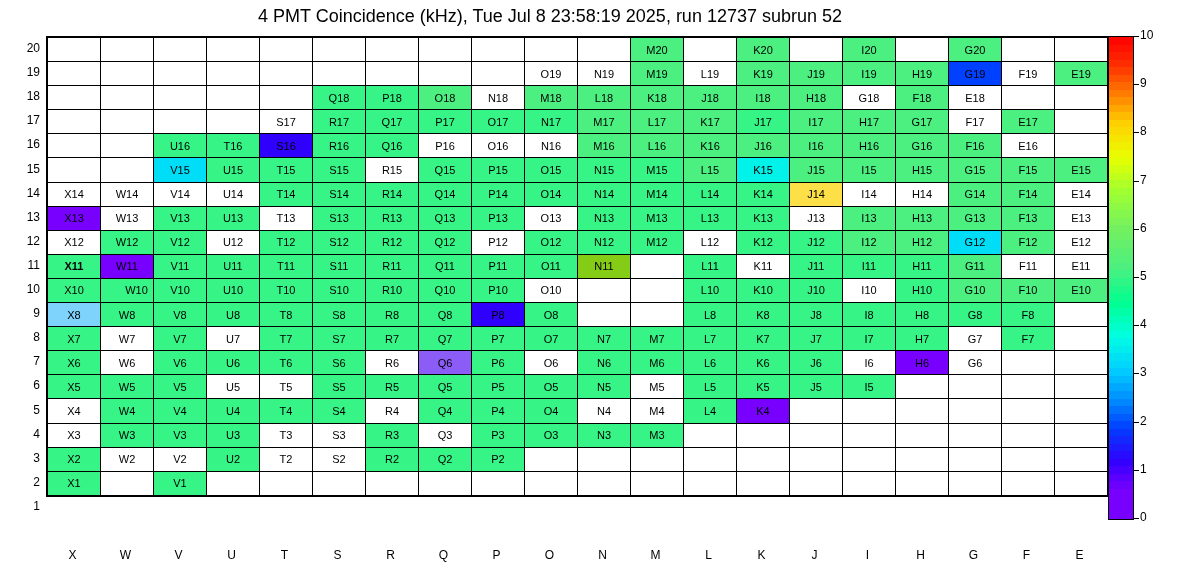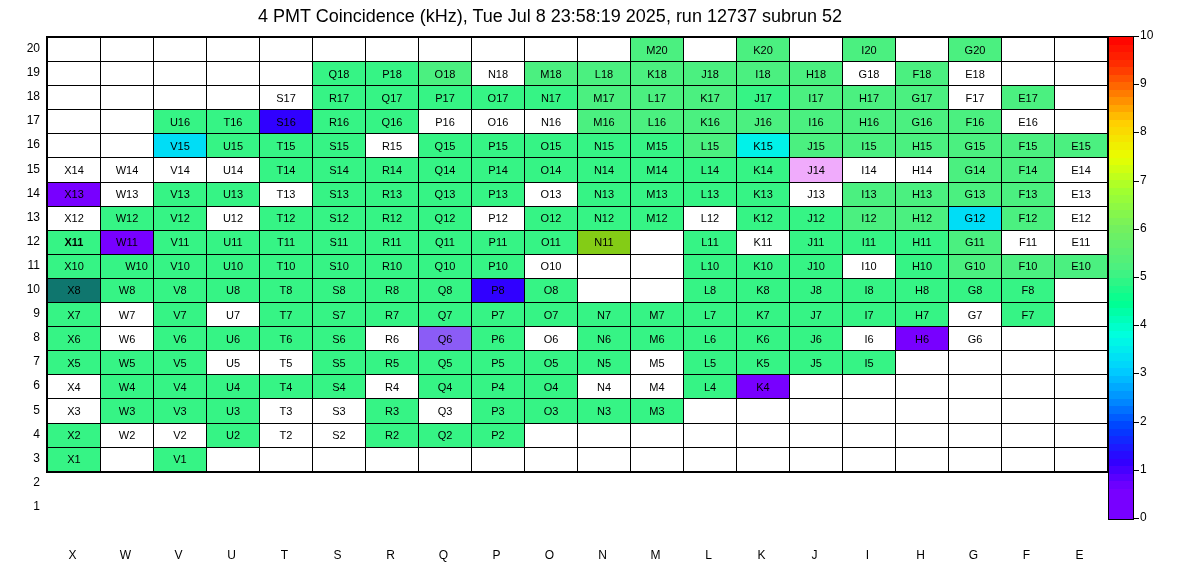--- a/index.html
+++ b/index.html
@@ -80,20 +80,42 @@
             <td style="background: rgb(255, 255, 255); border: 1px solid rgb(0, 0, 0);"></td>
             <td style="background: rgb(75, 240, 128);">M20</td>
             <td style="background: rgb(255, 255, 255); border: 1px solid rgb(0, 0, 0);"></td>
             <td style="background: rgb(75, 240, 128);">K20</td>
             <td style="background: rgb(255, 255, 255); border: 1px solid rgb(0, 0, 0);"></td>
             <td style="background: rgb(75, 240, 128);">I20</td>
             <td style="background: rgb(255, 255, 255); border: 1px solid rgb(0, 0, 0);"></td>
             <td style="background: rgb(75, 240, 128);">G20</td>
             <td style="background: rgb(255, 255, 255); border: 1px solid rgb(0, 0, 0);"></td>
             <td style="background: rgb(255, 255, 255); border: 1px solid rgb(0, 0, 0);"></td>
+          </tr>
+          <tr>
+            <td style="background: rgb(255, 255, 255); border: 1px solid rgb(0, 0, 0);"></td>
+            <td style="background: rgb(255, 255, 255); border: 1px solid rgb(0, 0, 0);"></td>
+            <td style="background: rgb(255, 255, 255); border: 1px solid rgb(0, 0, 0);"></td>
+            <td style="background: rgb(255, 255, 255); border: 1px solid rgb(0, 0, 0);"></td>
+            <td style="background: rgb(255, 255, 255); border: 1px solid rgb(0, 0, 0);"></td>
+            <td style="background: rgb(255, 255, 255); border: 1px solid rgb(0, 0, 0);"></td>
+            <td style="background: rgb(255, 255, 255); border: 1px solid rgb(0, 0, 0);"></td>
+            <td style="background: rgb(255, 255, 255); border: 1px solid rgb(0, 0, 0);"></td>
+            <td style="background: rgb(255, 255, 255); border: 1px solid rgb(0, 0, 0);"></td>
+            <td style="background: rgb(255, 255, 255);">O19</td>
+            <td style="background: rgb(255, 255, 255);">N19</td>
+            <td style="background: rgb(75, 240, 128);">M19</td>
+            <td style="background: rgb(255, 255, 255);">L19</td>
+            <td style="background: rgb(75, 240, 128);">K19</td>
+            <td style="background: rgb(75, 240, 128);">J19</td>
+            <td style="background: rgb(75, 240, 128);">I19</td>
+            <td style="background: rgb(75, 240, 128);">H19</td>
+            <td style="background: rgb(0, 64, 255);">G19</td>
+            <td style="background: rgb(255, 255, 255);">F19</td>
+            <td style="background: rgb(75, 240, 128);">E19</td>
           </tr>
           <tr>
             <td style="background: rgb(255, 255, 255); border: 1px solid rgb(0, 0, 0);"></td>
             <td style="background: rgb(255, 255, 255); border: 1px solid rgb(0, 0, 0);"></td>
             <td style="background: rgb(255, 255, 255); border: 1px solid rgb(0, 0, 0);"></td>
             <td style="background: rgb(255, 255, 255); border: 1px solid rgb(0, 0, 0);"></td>
             <td style="background: rgb(255, 255, 255); border: 1px solid rgb(0, 0, 0);"></td>
             <td style="background: rgb(54, 244, 133);">Q18</td>
             <td style="background: rgb(54, 244, 133);">P18</td>
             <td style="background: rgb(75, 240, 128);">O18</td>
@@ -184,21 +206,21 @@
             <td style="background: rgb(54, 244, 133);">T14</td>
             <td style="background: rgb(54, 244, 133);">S14</td>
             <td style="background: rgb(54, 244, 133);">R14</td>
             <td style="background: rgb(54, 244, 133);">Q14</td>
             <td style="background: rgb(54, 244, 133);">P14</td>
             <td style="background: rgb(54, 244, 133);">O14</td>
             <td style="background: rgb(54, 244, 133);">N14</td>
             <td style="background: rgb(54, 244, 133);">M14</td>
             <td style="background: rgb(54, 244, 133);">L14</td>
             <td style="background: rgb(54, 244, 133);">K14</td>
-            <td style="background: #f0abfc;">J14</td>
+            <td style="background: #fde047;">J14</td>
             <td style="background: rgb(255, 255, 255);">I14</td>
             <td style="background: rgb(255, 255, 255);">H14</td>
             <td style="background: rgb(75, 240, 128);">G14</td>
             <td style="background: rgb(75, 240, 128);">F14</td>
             <td style="background: rgb(255, 255, 255);">E14</td>
           </tr>
           <tr>
             <td style="background: rgb(120, 0, 255);">X13</td>
             <td style="background: rgb(255, 255, 255);">W13</td>
             <td style="background: rgb(54, 244, 133);">V13</td>
@@ -280,21 +302,21 @@
             <td style="background: rgb(54, 244, 133);">L10</td>
             <td style="background: rgb(54, 244, 133);">K10</td>
             <td style="background: rgb(54, 244, 133);">J10</td>
             <td style="background: rgb(255, 255, 255);">I10</td>
             <td style="background: rgb(54, 244, 133);">H10</td>
             <td style="background: rgb(75, 240, 128);">G10</td>
             <td style="background: rgb(75, 240, 128);">F10</td>
             <td style="background: rgb(75, 240, 128);">E10</td>
           </tr>
           <tr>
-            <td style="background: #0f766e;">X8</td>
+            <td style="background: #7dd3fc;">X8</td>
             <td style="background: rgb(54, 244, 133);">W8</td>
             <td style="background: rgb(54, 244, 133);">V8</td>
             <td style="background: rgb(54, 244, 133);">U8</td>
             <td style="background: rgb(54, 244, 133);">T8</td>
             <td style="background: rgb(54, 244, 133);">S8</td>
             <td style="background: rgb(54, 244, 133);">R8</td>
             <td style="background: rgb(54, 244, 133);">Q8</td>
             <td style="background: rgb(48, 0, 255);">P8</td>
             <td style="background: rgb(54, 244, 133);">O8</td>
             <td style="background: rgb(255, 255, 255); border: 1px solid rgb(0, 0, 0);"></td>

